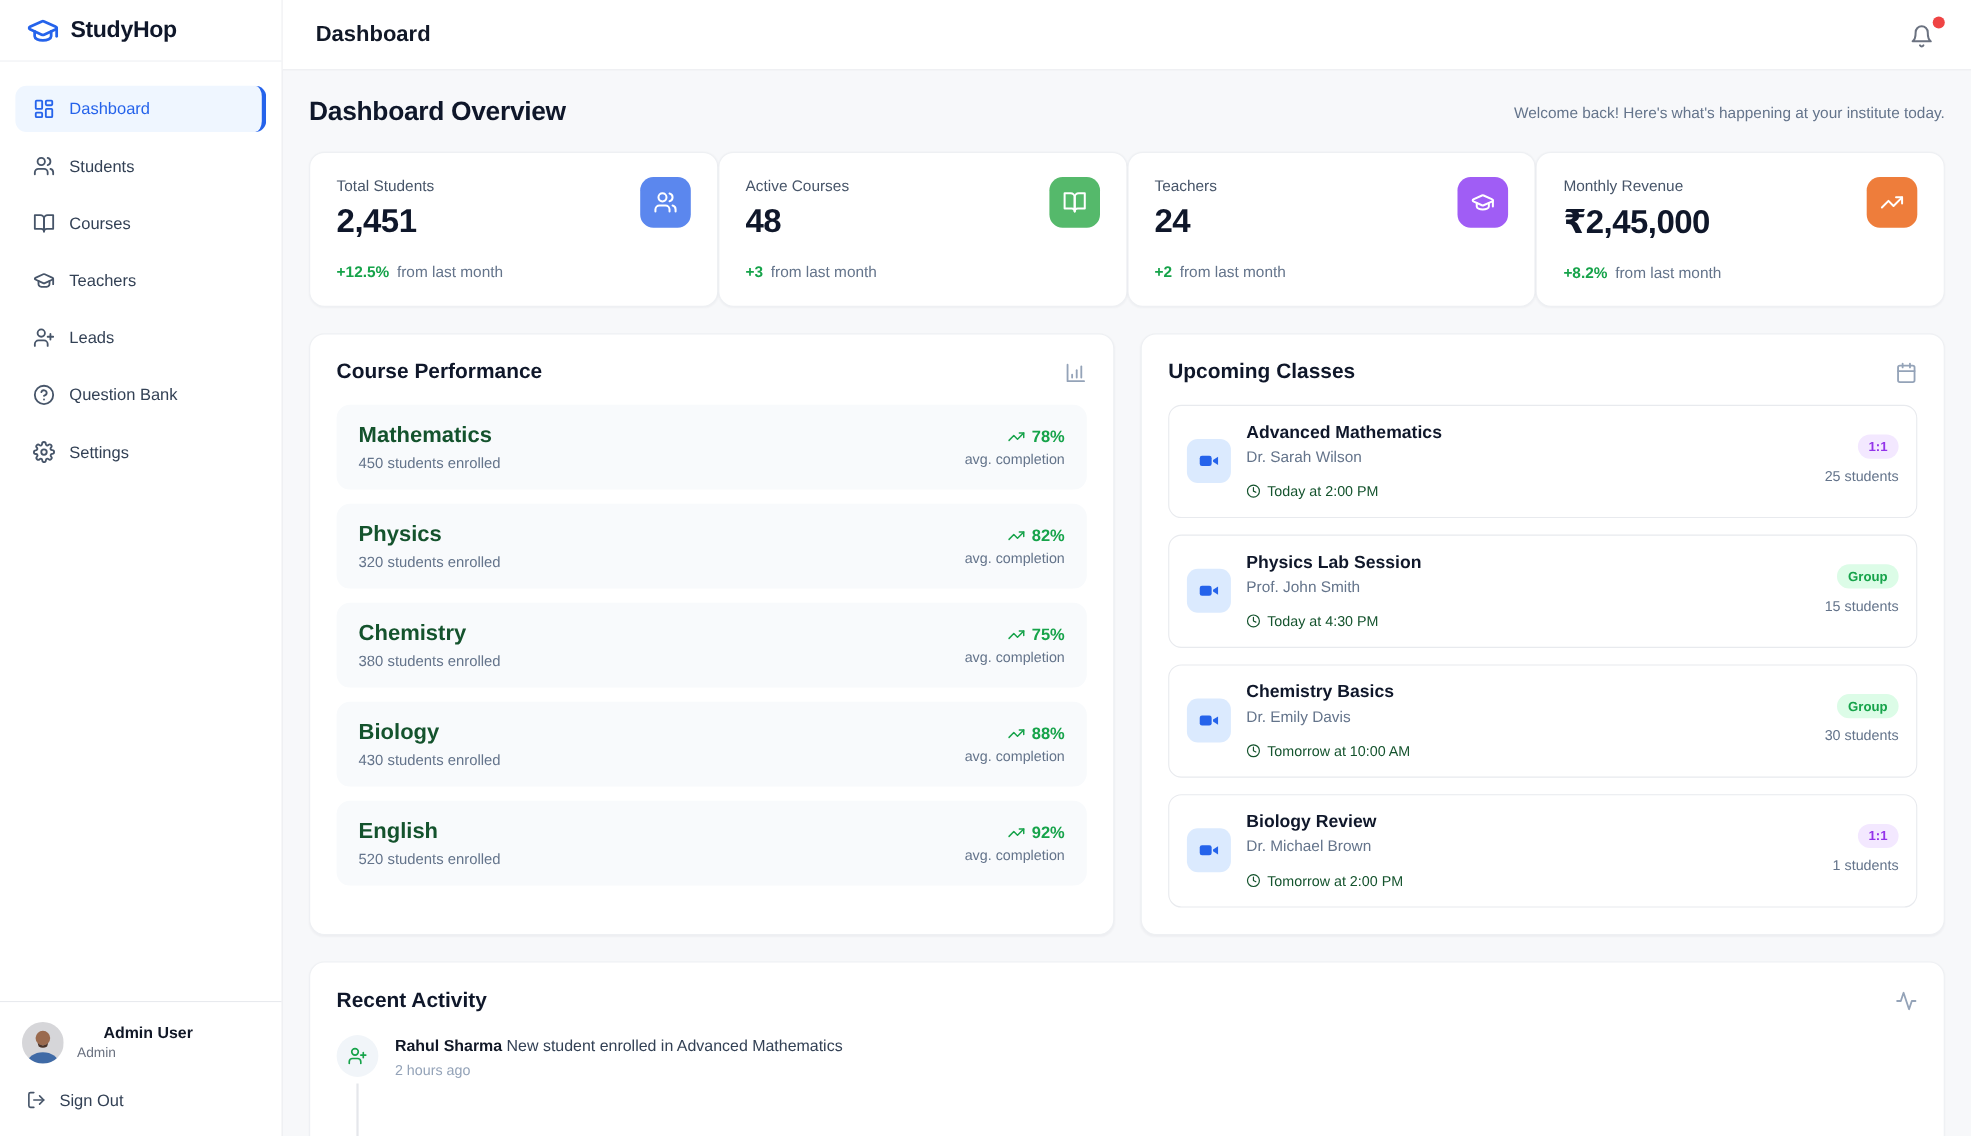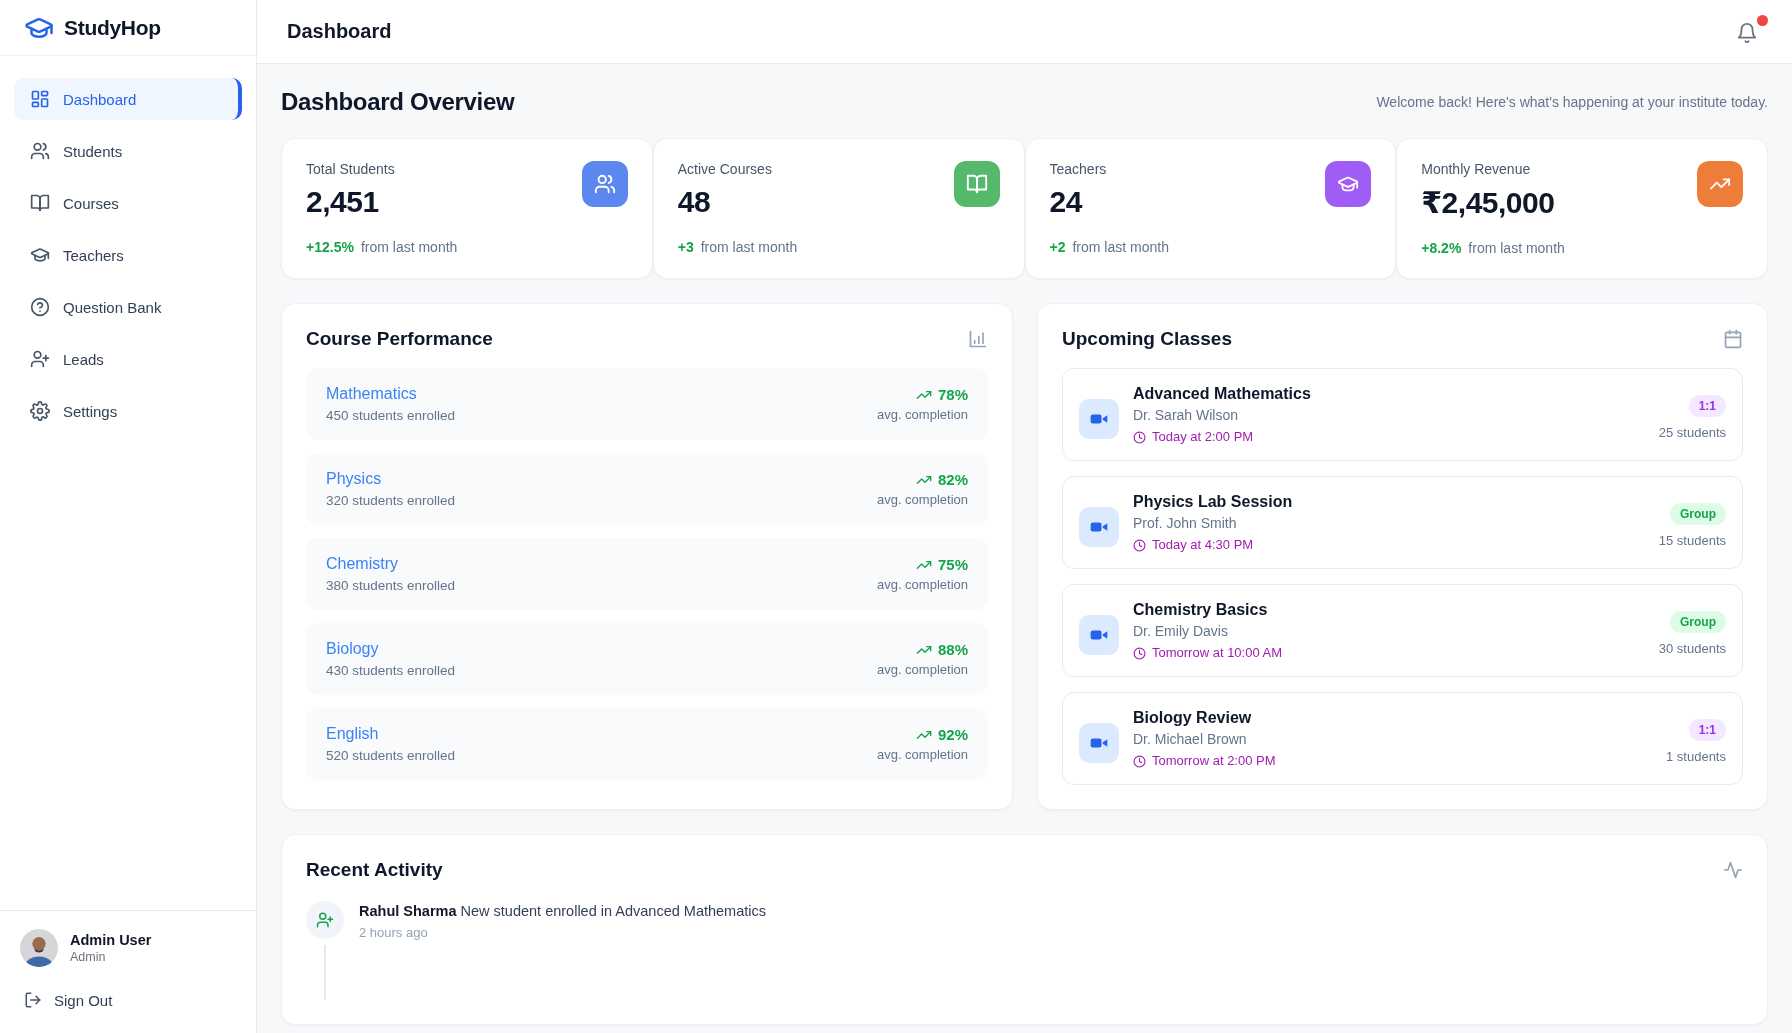--- a/index.html
+++ b/index.html
@@ -18,21 +18,21 @@
   .nav-item { display:flex; align-items:center; gap:13px; height:42px; padding:0 16px;
     margin-bottom:10px; border-radius:10px; font-size:15px; font-weight:500; color:#334155;
     cursor:pointer; }
   .nav-item svg { width:20px; height:20px; color:#475569; flex-shrink:0; }
   .nav-item.active { background:#eff6ff; color:#2563eb; border-right:4px solid #2563eb; }
   .nav-item.active svg { color:#2563eb; }
   .sidebar-footer { border-top:1px solid #e8eaee; padding:18px 20px 24px; }
   .user-row { display:flex; align-items:center; gap:12px; cursor:pointer; }
   .avatar { width:38px; height:38px; border-radius:50%; overflow:hidden; flex-shrink:0; }
   .avatar svg { display:block; }
-  .user-name { font-size:14.5px; font-weight:700; color:#111827; }
+  .user-name { font-size:14.5px; font-weight:700; color:#111827;margin-left:24px; }
   .user-role { font-size:12.5px; color:#6b7280; margin-top:2px; }
   .signout-row { display:flex; align-items:center; gap:12px; margin-top:24px; padding-left:4px;
     font-size:15px; font-weight:500; color:#334155; cursor:pointer; }
   .signout-row svg { width:18px; height:18px; color:#475569; }
 
   
   .main-col { flex:1; display:flex; flex-direction:column; min-width:0; }
   header { height:64px; background:#fff; border-bottom:1px solid #e8eaee; display:flex;
     align-items:center; justify-content:space-between; padding:0 30px; flex-shrink:0; }
   .header-title { font-size:20px; font-weight:700; color:#111827; }
@@ -66,39 +66,39 @@
   .panel { background:#fff; border:1px solid #eef0f3; border-radius:14px; padding:24px;
     box-shadow:0 1px 2px rgba(16,24,40,.04); }
   .panel-head { display:flex; align-items:center; justify-content:space-between; }
   .panel-title { font-size:19px; font-weight:700; color:#0f172a; }
   .panel-head .head-icon { width:20px; height:20px; color:#94a3b8; }
 
   .course-list { margin-top:18px; }
   .course-row { background:#f8fafc; border-radius:12px; padding:17px 20px; margin-bottom:13px;
     display:flex; align-items:center; justify-content:space-between; }
   .course-row:last-child { margin-bottom:0; }
-  .course-name { font-size:16px; font-weight:400; color:#3b82f6; }
+  .course-name { font-size:20px; font-weight:700; color:#14532d; }
   .course-enrolled { font-size:13.5px; color:#64748b; margin-top:5px; }
   .course-right { text-align:right; }
   .course-pct-row { display:flex; align-items:center; justify-content:flex-end; gap:6px; }
   .course-pct-row svg { width:16px; height:16px; color:#16a34a; }
   .course-pct { font-size:15px; font-weight:700; color:#16a34a; }
   .course-note { font-size:13px; color:#64748b; margin-top:4px; }
 
   .class-list { margin-top:18px; }
   .class-card { border:1px solid #e8eaee; border-radius:12px; padding:16px; margin-bottom:15px;
     display:flex; gap:14px; align-items:flex-start; }
   .class-card:last-child { margin-bottom:0; }
   .class-icon { width:40px; height:40px; border-radius:10px; background:#dbeafe; color:#2563eb;
     display:flex; align-items:center; justify-content:center; flex-shrink:0; margin-top:14px; }
   .class-icon svg { width:20px; height:20px; }
   .class-mid { flex:1; min-width:0; }
   .class-name { font-size:16px; font-weight:700; color:#0f172a; }
   .class-instructor { font-size:14px; color:#64748b; margin-top:4px; }
-  .class-time { display:flex; align-items:flex-end; gap:6px; font-size:13px; color:#a21caf; margin-top:6px; }
+  .class-time { display:flex; align-items:center; gap:6px; font-size:13px; color:#14532d; margin-top:16px; }
   .class-time svg { width:13px; height:13px; }
   .class-right { display:flex; flex-direction:column; align-items:flex-end; margin-top:10px; }
   .badge { font-size:12px; font-weight:600; padding:4px 10px; border-radius:999px; }
   .class-students { font-size:13px; color:#64748b; margin-top:8px; }
 
   .activity-panel { margin-top:24px; }
   .activity-item { display:flex; gap:15px; margin-top:20px; }
   .act-col { display:flex; flex-direction:column; align-items:center; }
   .act-icon { width:38px; height:38px; border-radius:50%; background:#f1f5f9; color:#16a34a;
     display:flex; align-items:center; justify-content:center; }
@@ -153,34 +153,34 @@
       <div class="nav-item">
         <svg viewBox="0 0 24 24" fill="none" stroke="currentColor" stroke-width="2" stroke-linecap="round" stroke-linejoin="round">
             <path d="M21.42 10.92a1 1 0 0 0-.02-1.84L12.83 5.18a2 2 0 0 0-1.66 0L2.6 9.08a1 1 0 0 0 0 1.83l8.57 3.91a2 2 0 0 0 1.66 0z"></path>
             <path d="M22 10v6"></path>
             <path d="M6 12.5V16a6 3 0 0 0 12 0v-3.5"></path>
           </svg>
         <span>Teachers</span>
       </div>
       <div class="nav-item">
         <svg viewBox="0 0 24 24" fill="none" stroke="currentColor" stroke-width="2" stroke-linecap="round" stroke-linejoin="round">
-            <circle cx="12" cy="12" r="10"></circle>
-            <path d="M9.09 9a3 3 0 0 1 5.83 1c0 2-3 3-3 3"></path>
-            <path d="M12 17h.01"></path>
-          </svg>
-        <span>Question Bank</span>
-      </div>
-      <div class="nav-item">
-        <svg viewBox="0 0 24 24" fill="none" stroke="currentColor" stroke-width="2" stroke-linecap="round" stroke-linejoin="round">
             <path d="M16 21v-2a4 4 0 0 0-4-4H6a4 4 0 0 0-4 4v2"></path>
             <circle cx="9" cy="7" r="4"></circle>
             <line x1="19" y1="8" x2="19" y2="14"></line>
             <line x1="22" y1="11" x2="16" y2="11"></line>
           </svg>
         <span>Leads</span>
+      </div>
+      <div class="nav-item">
+        <svg viewBox="0 0 24 24" fill="none" stroke="currentColor" stroke-width="2" stroke-linecap="round" stroke-linejoin="round">
+            <circle cx="12" cy="12" r="10"></circle>
+            <path d="M9.09 9a3 3 0 0 1 5.83 1c0 2-3 3-3 3"></path>
+            <path d="M12 17h.01"></path>
+          </svg>
+        <span>Question Bank</span>
       </div>
       <div class="nav-item">
         <svg viewBox="0 0 24 24" fill="none" stroke="currentColor" stroke-width="2" stroke-linecap="round" stroke-linejoin="round">
             <circle cx="12" cy="12" r="3"></circle>
             <path d="M19.4 15a1.65 1.65 0 0 0 .33 1.82l.06.06a2 2 0 0 1-2.83 2.83l-.06-.06a1.65 1.65 0 0 0-1.82-.33 1.65 1.65 0 0 0-1 1.51V21a2 2 0 0 1-4 0v-.09a1.65 1.65 0 0 0-1-1.51 1.65 1.65 0 0 0-1.82.33l-.06.06a2 2 0 0 1-2.83-2.83l.06-.06a1.65 1.65 0 0 0 .33-1.82 1.65 1.65 0 0 0-1.51-1H3a2 2 0 0 1 0-4h.09a1.65 1.65 0 0 0 1.51-1 1.65 1.65 0 0 0-.33-1.82l-.06-.06a2 2 0 0 1 2.83-2.83l.06.06a1.65 1.65 0 0 0 1.82.33h.01a1.65 1.65 0 0 0 1-1.51V3a2 2 0 0 1 4 0v.09a1.65 1.65 0 0 0 1 1.51 1.65 1.65 0 0 0 1.82-.33l.06-.06a2 2 0 0 1 2.83 2.83l-.06.06a1.65 1.65 0 0 0-.33 1.82v.01a1.65 1.65 0 0 0 1.51 1H21a2 2 0 0 1 0 4h-.09a1.65 1.65 0 0 0-1.51 1z"></path>
           </svg>
         <span>Settings</span>
       </div>
     </nav>
 

